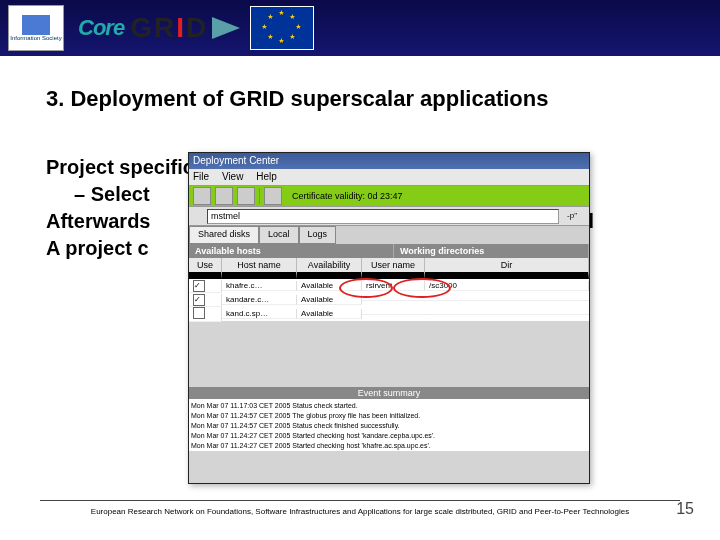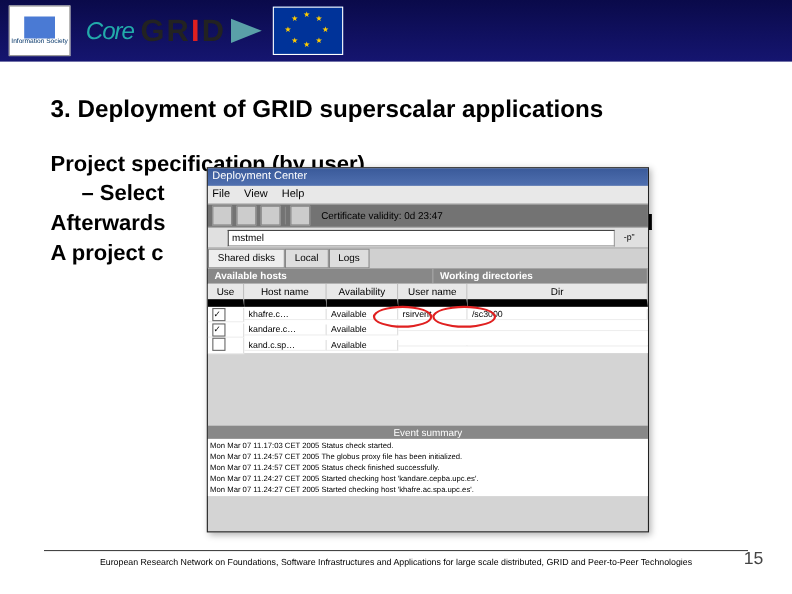--- a/index.html
+++ b/index.html
@@ -1,36 +1,36 @@
 <!DOCTYPE html>
 <html><head>
 <meta charset="utf-8">
 <style>
 html,body{margin:0;padding:0;width:720px;height:540px;font-family:Arial,Helvetica,sans-serif;background:#fff;overflow:hidden}
 .top-bar{background:linear-gradient(to bottom,#0a0a4a,#151570);height:56px;position:relative;display:flex;align-items:center;padding:0 8px}
 .logo-left{background:#fff;width:54px;height:44px;border:1px solid #999;display:flex;flex-direction:column;align-items:center;justify-content:center;font-size:6px;color:#036}
 .logo-left .sq{width:28px;height:20px;background:#4a7ad4}
 .logo-core{margin-left:14px;display:flex;align-items:center}
-.logo-core .core{font-style:italic;font-weight:normal;font-size:22px;color:#2aa;letter-spacing:-1px}
+.logo-core .core{font-style:italic;font-weight:bold;font-size:22px;color:#2aa;letter-spacing:-1px}
 .logo-core .grid{font-weight:bold;font-size:28px;color:#222;margin-left:6px;letter-spacing:2px}
 .logo-core .grid .i{color:#e02020}
 .logo-core .tri{width:0;height:0;border-top:11px solid transparent;border-bottom:11px solid transparent;border-left:28px solid #5aa0a8;margin-left:4px}
 .logo-bsc{margin-left:auto;background:#fff;border:1px solid #888;height:44px;width:130px;display:flex;align-items:center;font-size:6px;color:#036;padding:2px}
 .logo-bsc .em{width:28px;height:28px;border:1px solid #036;border-radius:3px;display:flex;align-items:center;justify-content:center;font-size:9px;font-weight:bold;margin-right:4px}
 .eu{margin-left:10px;width:62px;height:42px;background:#003399;position:relative;border:1px solid #fff}
 .eu .star{position:absolute;color:#ffcc00;font-size:7px}
 .body-area{padding:30px 46px 0 46px;position:relative;height:430px}
-h2{font-size:22px;font-weight:bold;margin:0 0 26px 0}
+h2{font-size:22px;font-weight:bold;margin:0 0 44px 0}
 .bullet{font-size:20px;font-weight:bold;margin:4px 0}
 .sub{font-size:20px;font-weight:bold;margin-left:28px}
 .screenshot{position:absolute;left:188px;top:96px;width:400px;height:330px;background:#d4d4d4;border:1px solid #222;box-shadow:2px 2px 6px rgba(0,0,0,.3);font-size:9px}
 .ss-title{background:linear-gradient(#3a5a9a,#5070b0);color:#fff;height:16px;line-height:16px;padding:0 4px;font-size:10px}
 .ss-menu{background:#e8e8e8;height:16px;line-height:16px;padding:0 4px;font-size:10px;border-bottom:1px solid #999}
 .ss-menu span{margin-right:10px}
-.ss-tool{background:#737373;height:20px;display:flex;align-items:center;padding:0 4px;gap:4px;border-bottom:1px solid #999}
+.ss-tool{background:#84cc16;height:20px;display:flex;align-items:center;padding:0 4px;gap:4px;border-bottom:1px solid #999}
 .ss-tool .btn{width:16px;height:16px;background:#ccc;border:1px solid #888}
 .ss-tool .lab{font-size:9px;margin-left:6px}
 .ss-row{background:#e0e0e0;height:18px;display:flex;align-items:center;padding:0 4px;border-bottom:1px solid #999}
 .ss-row .fld{background:#fff;border:1px inset #999;height:13px;flex:1;padding:0 3px;font-size:9px;line-height:13px}
 .ss-tabs{display:flex;background:#d0d0d0;height:18px;font-size:9px}
 .ss-tabs .tab{padding:2px 8px;border:1px solid #888;background:#ddd}
 .ss-tabs .tab.act{background:#eee}
 .ss-panel-hdr{display:flex;background:#888;color:#fff;font-weight:bold;font-size:9px}
 .ss-panel-hdr div{padding:2px 6px;border-right:1px solid #aaa}
 .ss-cols{display:flex;background:#ddd;font-size:9px}

